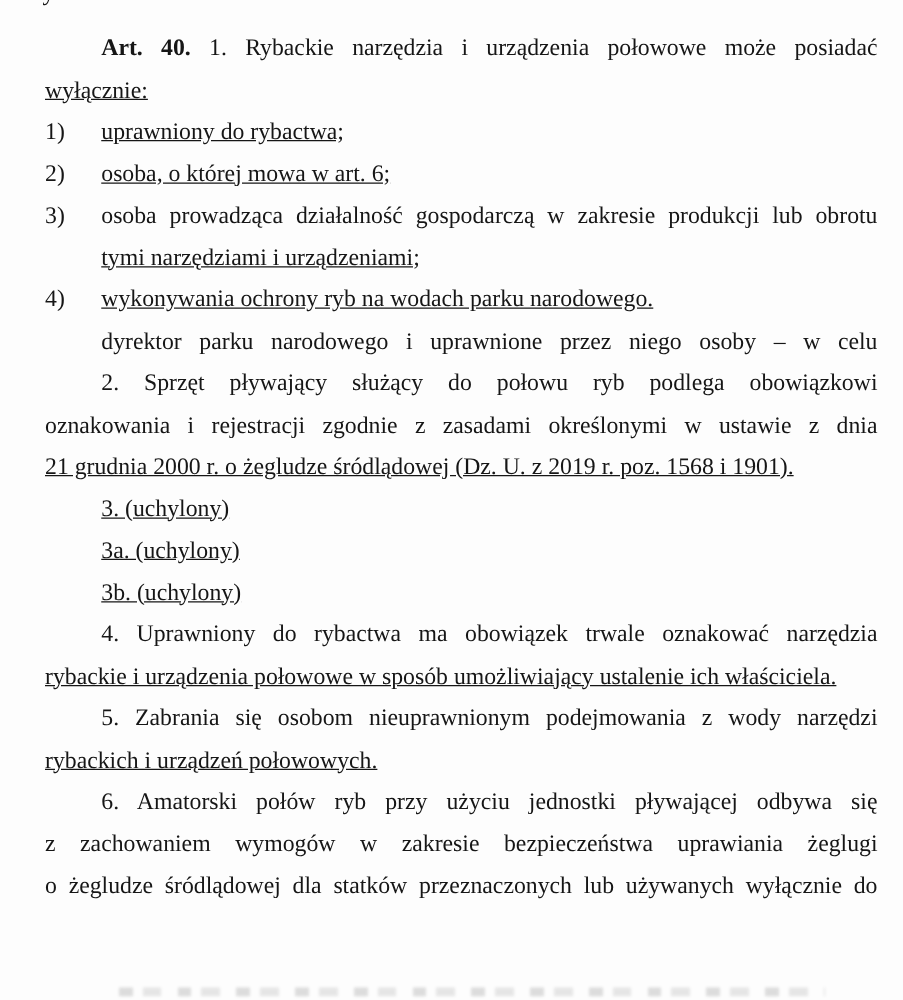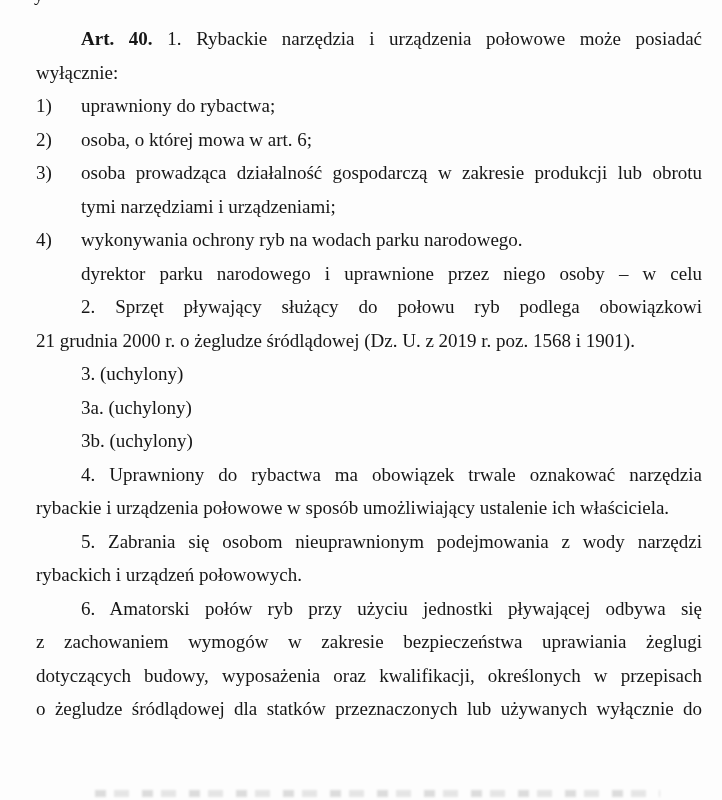--- a/index.html
+++ b/index.html
@@ -9,21 +9,21 @@
     position:relative;
     overflow:hidden;
     background:#fdfdfd;
     color:#161616;
     font-family:"Liberation Serif","DejaVu Serif",serif;
     font-size:19px;
     line-height:33.5px;
   }
   .doc { position:absolute; left:36px; top:22px; width:666px; }
   .line { text-align:justify; text-align-last:justify; }
-  .line.l { text-align:right; text-align-last:left; }
+  .line.l { text-align:right; text-align-last:left;text-decoration:underline; }
   .ind { text-indent:45px; }
   .li { position:relative; padding-left:45px; }
   .li .marker { position:absolute; left:0; top:0; }
   b { font-weight:bold; }
   
   .top-frag {
     position:absolute; left:34px; top:0; width:22px; height:8px;
     overflow:hidden;
   }
   .top-frag span { position:relative; top:-15px; display:block; line-height:19px; }
@@ -68,20 +68,21 @@
   </div>
 
   <div class="li">
     <span class="marker">4)</span>
     <div class="line l">wykonywania ochrony ryb na wodach parku narodowego.</div>
     <div class="line">dyrektor parku narodowego i uprawnione przez niego osoby – w celu</div>
   </div>
 
   <div>
     <div class="line ind">2. Sprzęt pływający służący do połowu ryb podlega obowiązkowi</div>
+    <div class="line">oznakowania i rejestracji zgodnie z zasadami określonymi w ustawie z dnia</div>
     <div class="line l">21 grudnia 2000 r. o żegludze śródlądowej (Dz. U. z 2019 r. poz. 1568 i 1901).</div>
   </div>
 
   <div>
     <div class="line l ind">3. (uchylony)</div>
   </div>
   <div>
     <div class="line l ind">3a. (uchylony)</div>
   </div>
   <div>
@@ -94,19 +95,18 @@
   </div>
 
   <div>
     <div class="line ind">5. Zabrania się osobom nieuprawnionym podejmowania z wody narzędzi</div>
     <div class="line l">rybackich i urządzeń połowowych.</div>
   </div>
 
   <div>
     <div class="line ind">6. Amatorski połów ryb przy użyciu jednostki pływającej odbywa się</div>
     <div class="line">z zachowaniem wymogów w zakresie bezpieczeństwa uprawiania żeglugi</div>
-    <div class="line">dotyczących budowy, wyposażenia oraz kwalifikacji, określonych w przepisach</div>
     <div class="line">o żegludze śródlądowej dla statków przeznaczonych lub używanych wyłącznie do</div>
   </div>
 
 </div>
 
 <div class="bottom-frag"></div>
 
 </body></html>

